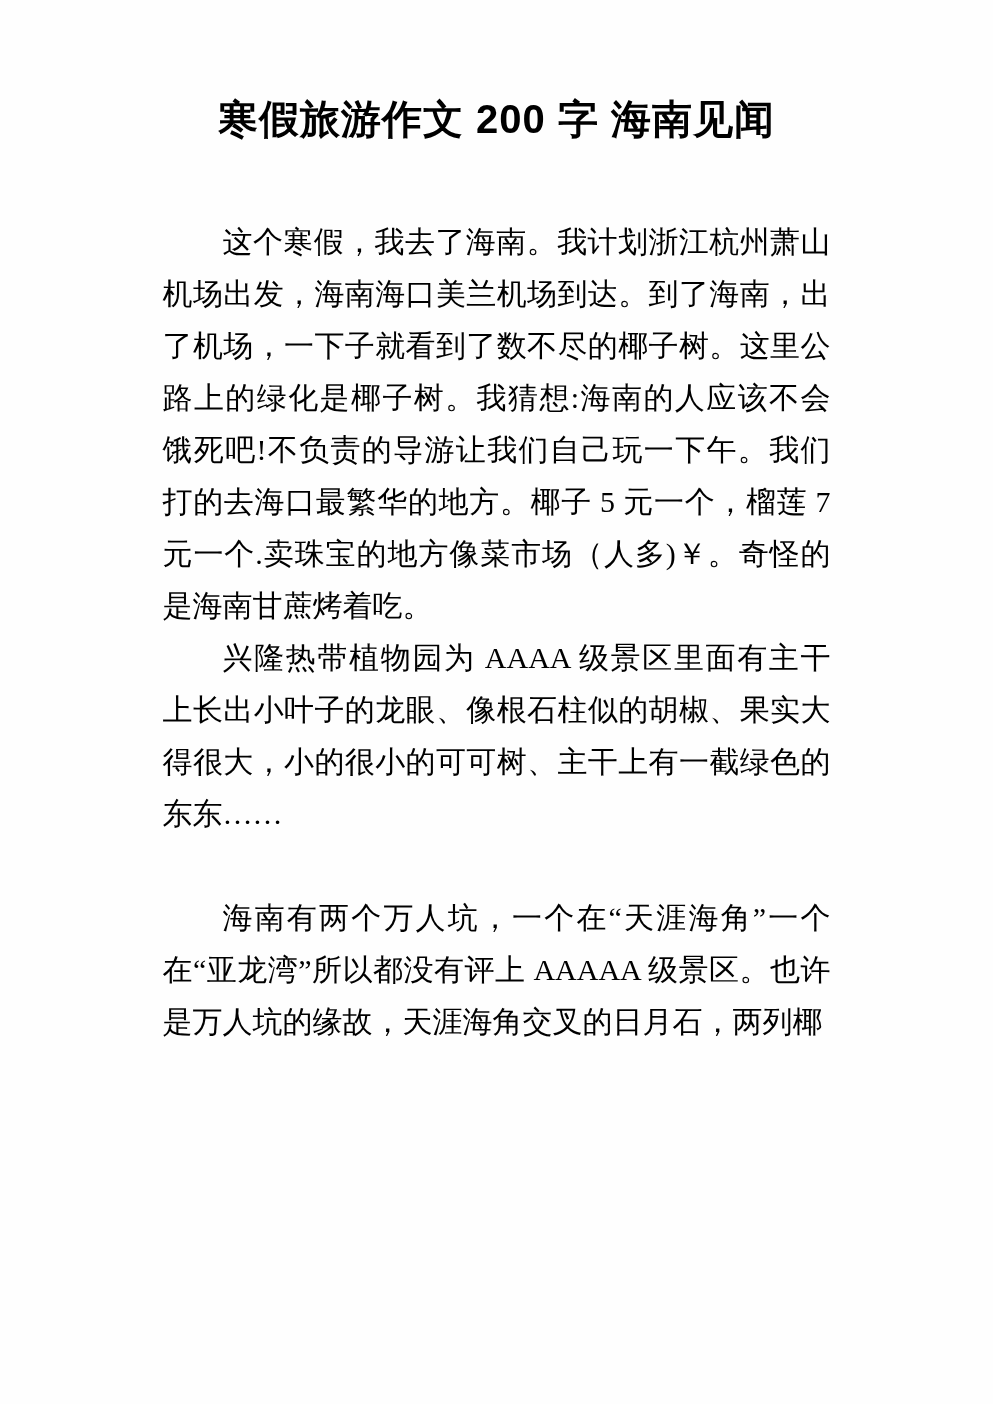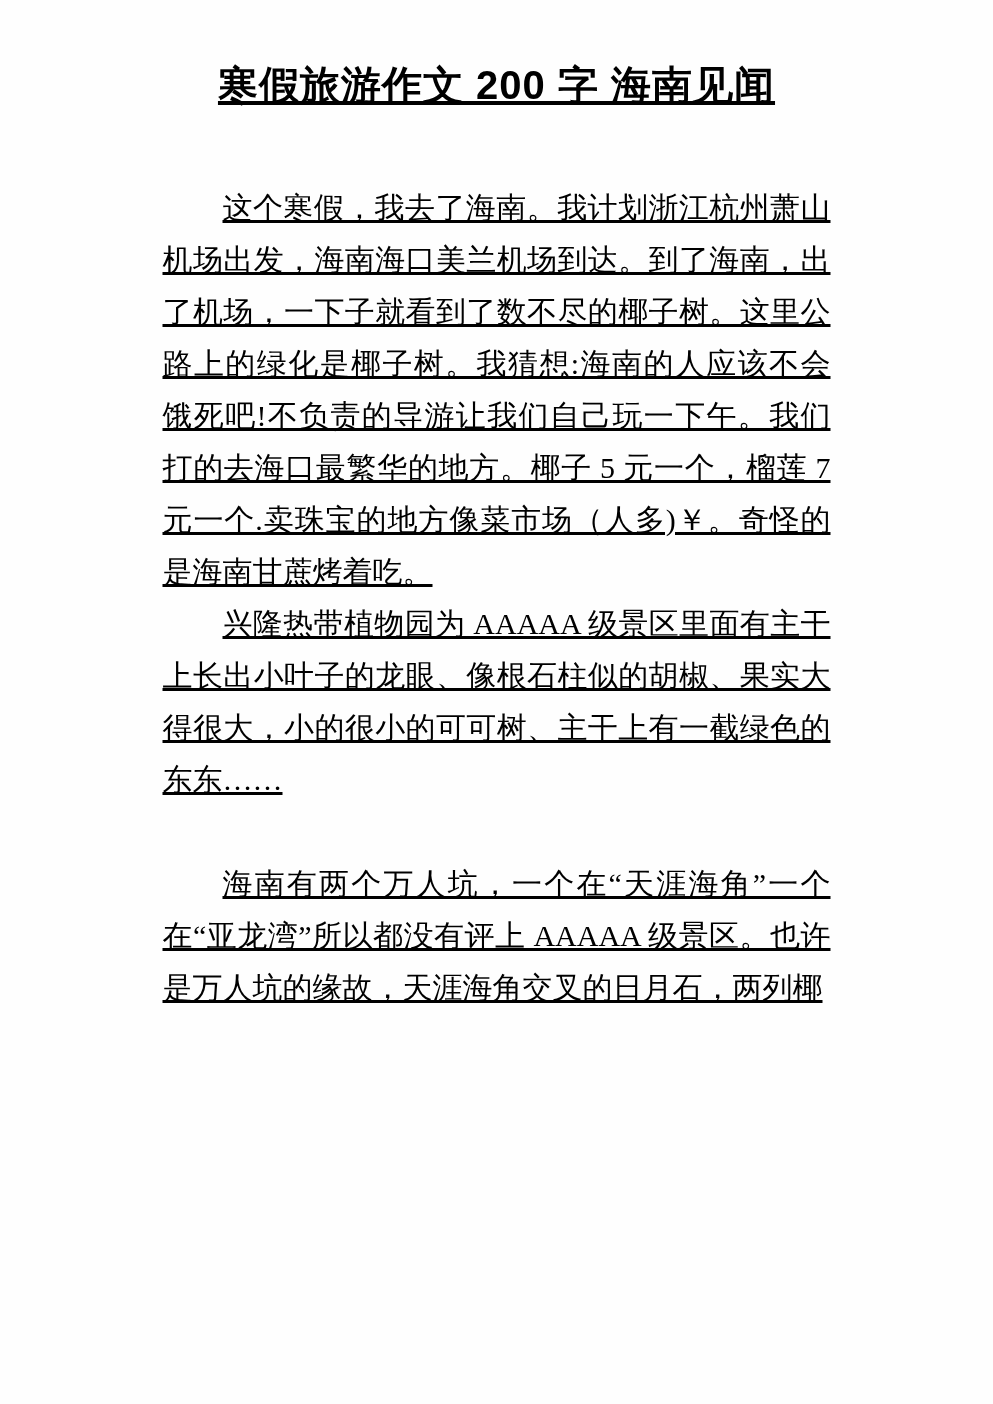--- a/index.html
+++ b/index.html
@@ -9,22 +9,21 @@
   body {
     width: 993px;
     height: 1404px;
     background: #fefefe;
     overflow: hidden;
   }
   .page {
     box-sizing: border-box;
     width: 993px;
     height: 1196px;
-    padding-top: 60px;
-    text-decoration: underline;
+    padding-top: 94px;
   }
   .doc-title {
     margin: 0;
     text-align: center;
     font-family: "Liberation Sans", "DejaVu Sans", sans-serif;
     font-weight: 700;
     font-size: 40px;
     line-height: 50px;
     letter-spacing: 1px;
     color: #000000;
@@ -51,17 +50,17 @@
 </head>
 <body>
 
 <div class="page">
   <h1 class="doc-title">寒假旅游作文 200 字 海南见闻</h1>
 
   <div class="doc-body">
     <p class="para">这个寒假，我去了海南。我计划浙江杭州萧山机场出发，海南海口美兰机场到达。到了海南，出了机场，一下子就看到了数不尽的椰子树。这里公路上的绿化是椰子树。我猜想:海南的人应该不会饿死吧!不负责的导游让我们自己玩一下午。我们打的去海口最繁华的地方。椰子 5 元一个，榴莲 7 元一个.卖珠宝的地方像菜市场（人多)￥。奇怪的是海南甘蔗烤着吃。</p>
 
 
-    <p class="para">兴隆热带植物园为 AAAAA 级景区里面有主干上长出小叶子的龙眼、像根石柱似的胡椒、果实大得很大，小的很小的可可树、主干上有一截绿色的东东……</p>
+    <p class="para">兴隆热带植物园为 AAAA 级景区里面有主干上长出小叶子的龙眼、像根石柱似的胡椒、果实大得很大，小的很小的可可树、主干上有一截绿色的东东……</p>
 
     <p class="para para-gap">海南有两个万人坑，一个在“天涯海角”一个在“亚龙湾”所以都没有评上 AAAAA 级景区。也许是万人坑的缘故，天涯海角交叉的日月石，两列椰</p>
   </div>
 </div>
 
 </body></html>

